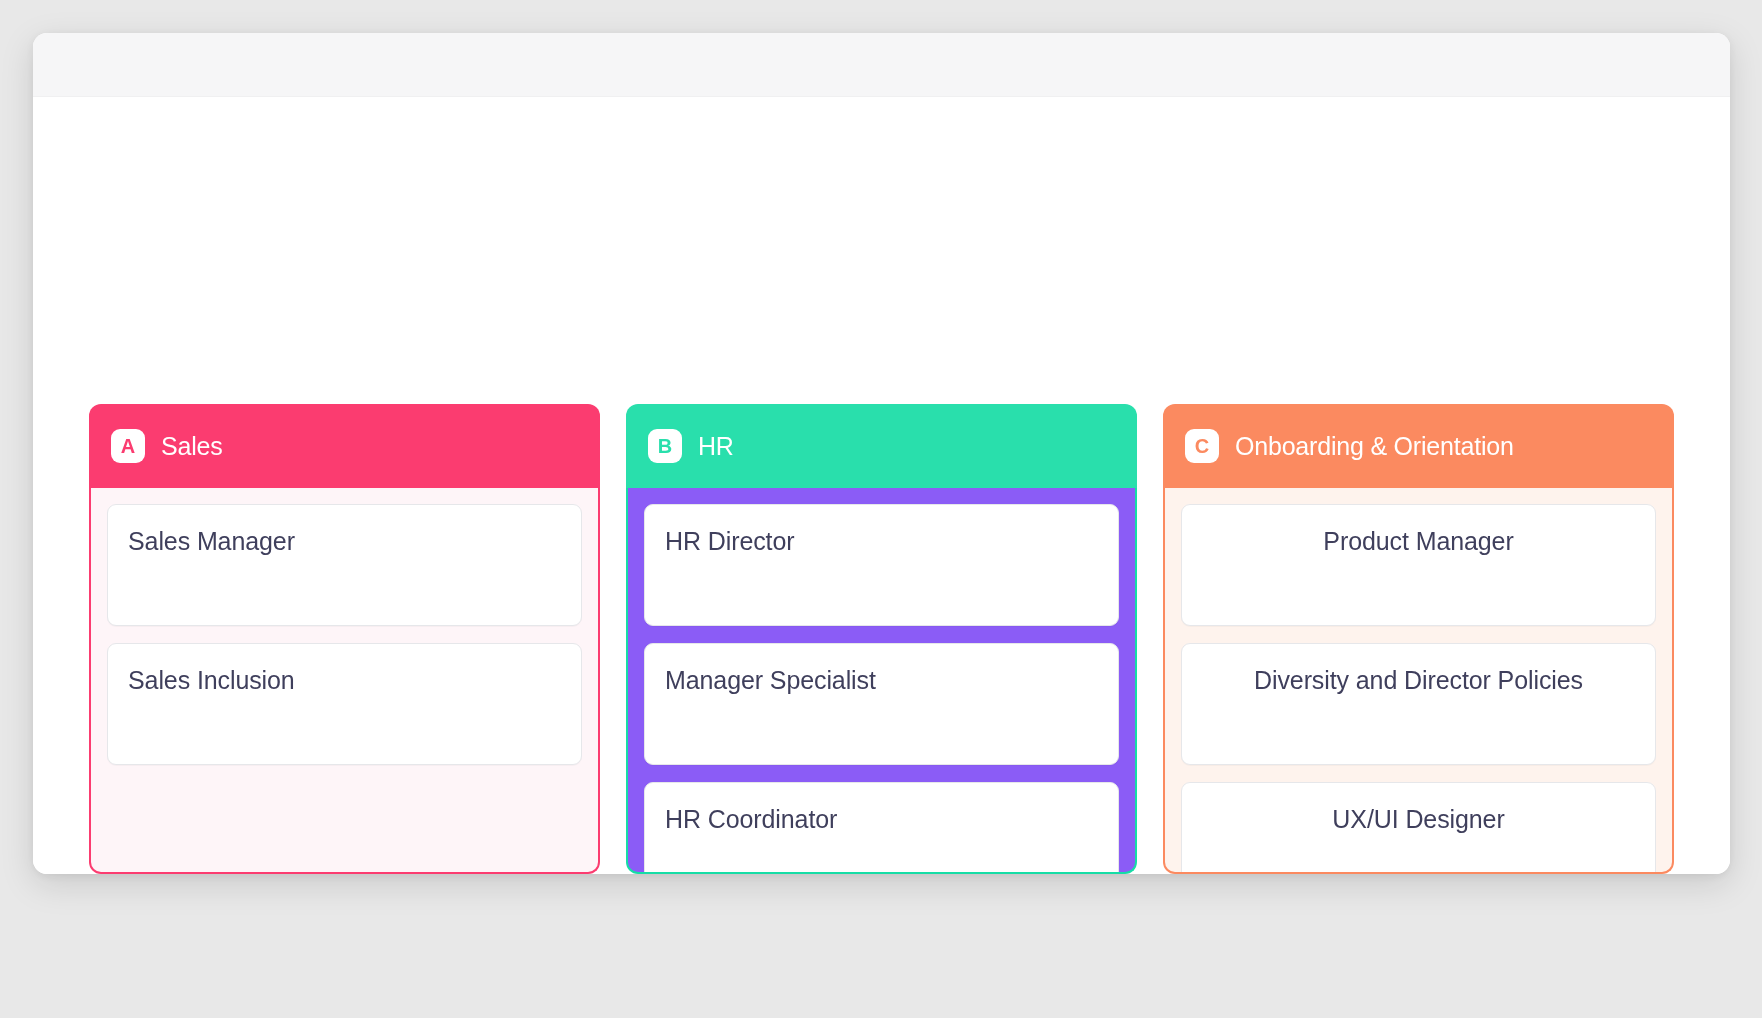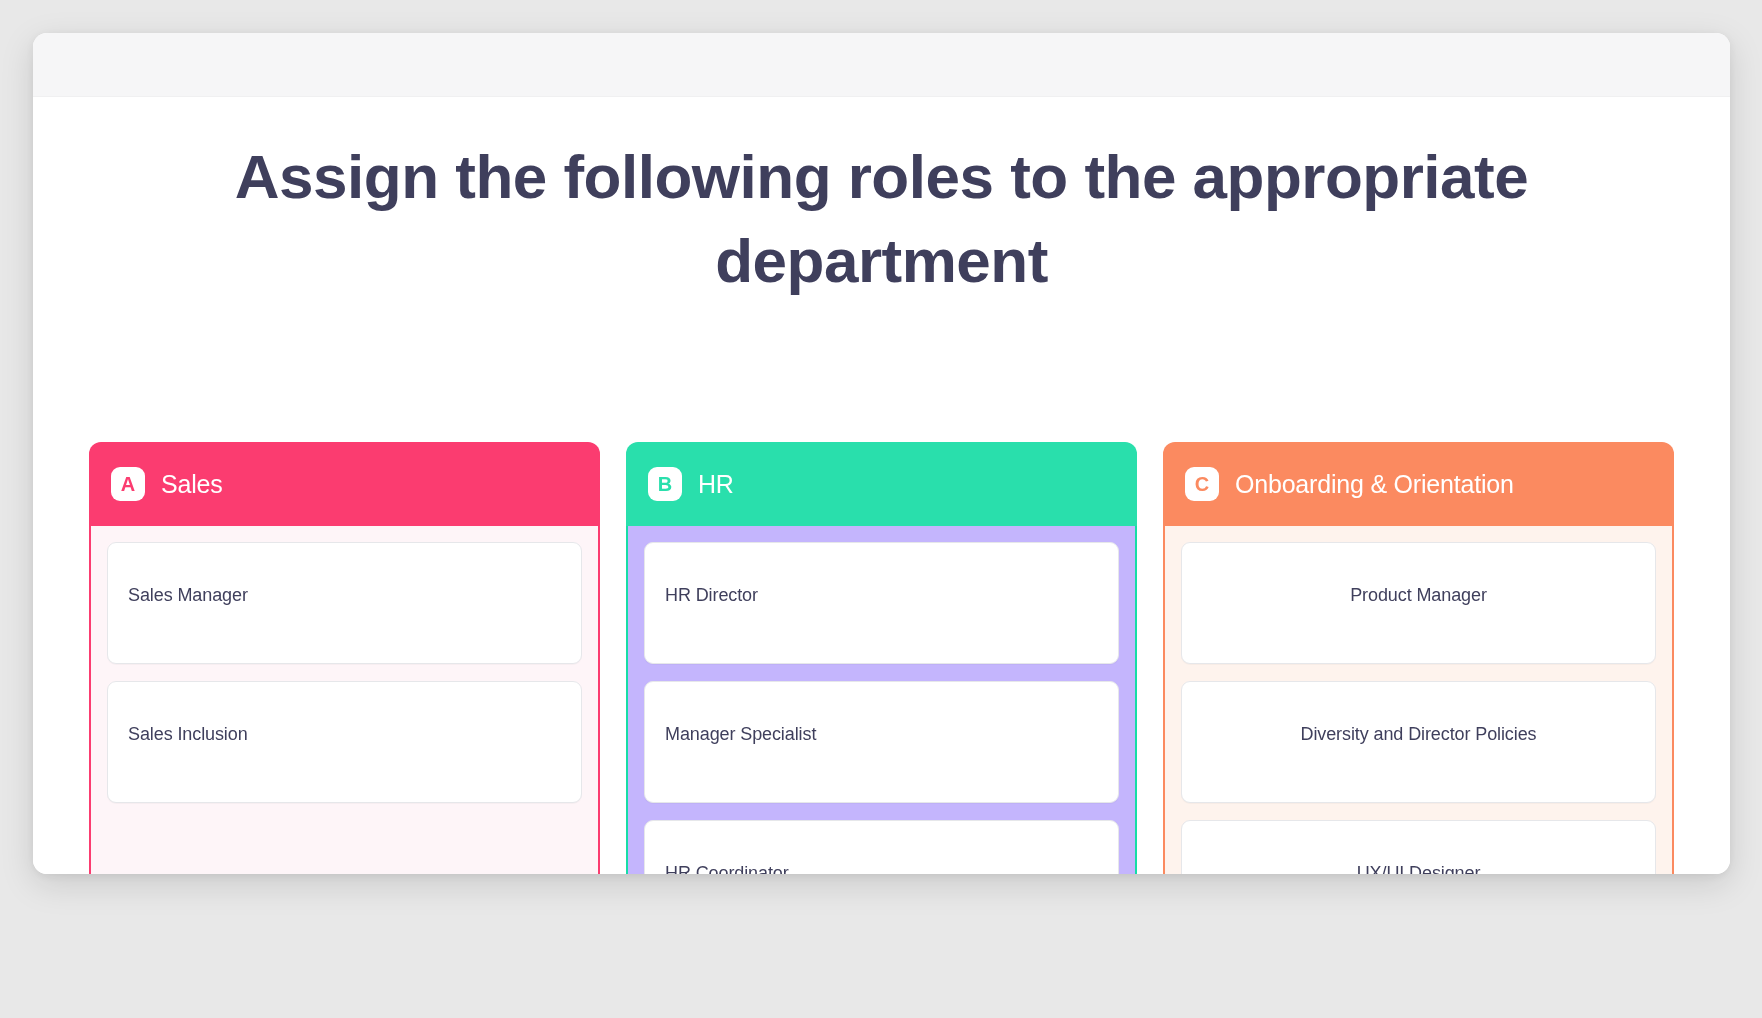--- a/index.html
+++ b/index.html
@@ -133,42 +133,40 @@
     background: #ffffff;
     border: 1px solid #e6e7ea;
     border-radius: 9px;
     height: 122px;
     flex: 0 0 auto;
     padding: 22px 20px;
     box-shadow: 0 1px 1px rgba(16,24,40,0.03);
   }
 
   .item-label {
-    font-size: 18px;
+    font-size: 25px;
     font-weight: 400;
     color: #3f3f5c;
     letter-spacing: -0.1px;
     line-height: 1.15;
-    margin-top: 20px;
   }
 
   
 </style>
 </head>
 <body>
 
 <div id="page-backdrop"></div>
 
 <div id="app-window">
 
   <div id="window-toolbar"></div>
 
   <div id="window-content">
 
-    <h1 id="page-title">Assign the following roles to the appropriate department</h1>
 
     <div id="columns">
         <div class="column">
           <div class="column-header" style="background: rgb(251, 60, 112);">
             <div class="column-badge" style="color: rgb(251, 60, 112);">A</div>
             <div class="column-title">Sales</div>
           </div>
           <div class="column-body" style="background: rgb(254, 245, 248); border-color: rgb(251, 60, 112);">
             <div class="item-card">
               <div class="item-label">Sales Manager</div>
@@ -176,21 +174,21 @@
             <div class="item-card">
               <div class="item-label">Sales Inclusion</div>
             </div>
           </div>
         </div>
         <div class="column">
           <div class="column-header" style="background: rgb(41, 223, 172);">
             <div class="column-badge" style="color: rgb(41, 223, 172);">B</div>
             <div class="column-title">HR</div>
           </div>
-          <div class="column-body" style="background: #c4b5fd; border-color: rgb(22, 221, 166);">
+          <div class="column-body" style="background: #8b5cf6; border-color: rgb(22, 221, 166);">
             <div class="item-card">
               <div class="item-label">HR Director</div>
             </div>
             <div class="item-card">
               <div class="item-label">Manager Specialist</div>
             </div>
             <div class="item-card">
               <div class="item-label">HR Coordinator</div>
             </div>
           </div>

